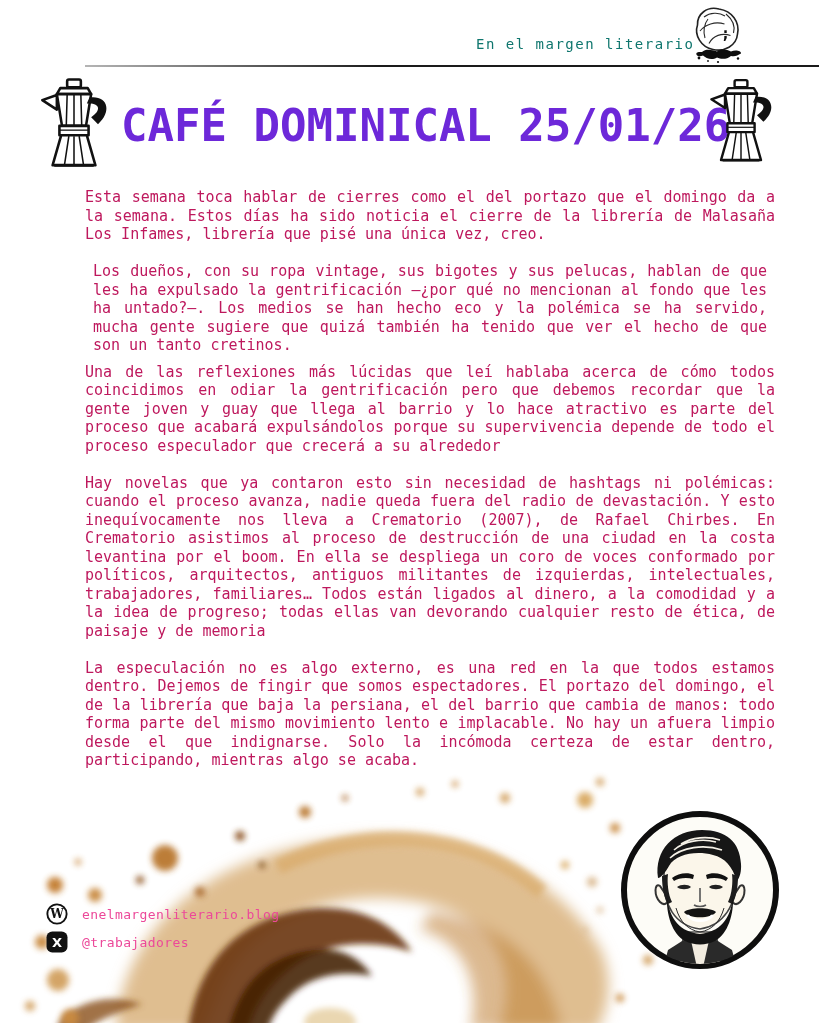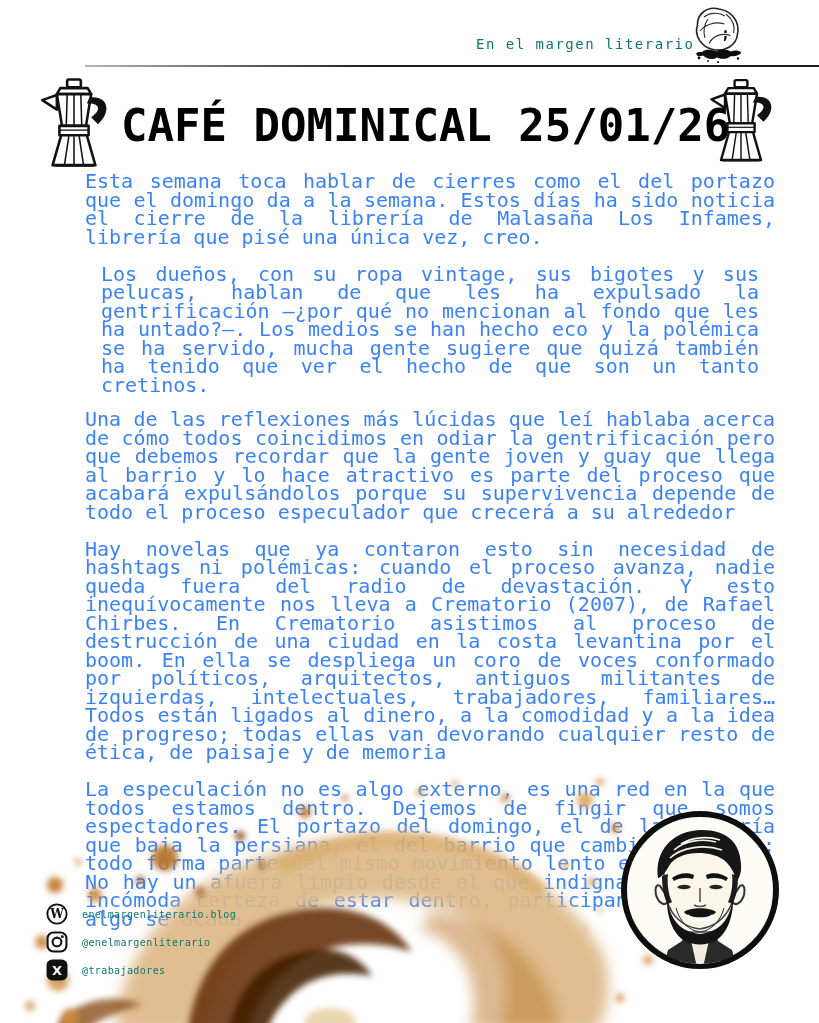--- a/index.html
+++ b/index.html
@@ -9,34 +9,34 @@
 
   
   .site-name{left:476px;top:36px;font-size:14px;letter-spacing:1.5px;color:#0f766e;white-space:nowrap;}
   .logo{left:691px;top:5px;width:56px;height:60px;}
   .rule{left:85px;top:65px;width:734px;height:2px;
         background:linear-gradient(to right,#b5b5b5,#1a1a1a 40%);}
 
   
   .moka-left{left:28px;top:77px;width:92px;height:96px;}
   .moka-right{left:701px;top:73px;width:80px;height:99px;}
-  .big-title{left:121px;top:100px;font-size:44px;font-weight:600;color:#000000;
+  .big-title{left:121px;top:100px;font-size:44px;font-weight:600;color:#6d28d9;
              letter-spacing:0px;white-space:nowrap;}
 
   
-  .article{left:85px;top:172px;width:690px;font-size:20px;line-height:18.5px;
-           text-align:justify;color:#3b82f6;}
+  .article{left:85px;top:188px;width:690px;font-size:15px;line-height:18.5px;
+           text-align:justify;color:#be185d;}
   .article p{margin:0 0 18.5px 0;}
-  .article p.tight{margin:16px;}
+  .article p.tight{margin:8px;}
 
   
   .social{left:46px;top:903px;display:flex;flex-direction:column;gap:6px;z-index:3;}
   .social-row{display:flex;align-items:center;gap:14px;height:22px;}
   .social-row svg{width:22px;height:22px;flex:0 0 22px;}
-  .social-label{font-size:10px;letter-spacing:.4px;color:#0f766e;white-space:nowrap;}
+  .social-label{font-size:13px;letter-spacing:.4px;color:#ec4899;white-space:nowrap;}
 
   .stain{left:0;top:770px;width:660px;height:253px;z-index:1;pointer-events:none;}
   .portrait{left:618px;top:808px;width:164px;height:164px;z-index:2;}
 </style>
 </head>
 <body>
 
 <div class="abs site-name">En el margen literario</div>
 
 <svg class="abs logo" viewBox="0 0 56 60">
@@ -157,28 +157,20 @@
 <div class="abs social">
   <div class="social-row">
     <svg viewBox="0 0 21 21">
       <circle cx="10.5" cy="10.5" r="9.2" fill="#fff" stroke="#111" stroke-width="1.8"></circle>
       <text x="10.5" y="14.6" text-anchor="middle" font-size="11.5" font-weight="bold" fill="#111" font-family="DejaVu Serif, serif">W</text>
     </svg>
     <span class="social-label">enelmargenliterario.blog</span>
   </div>
   <div class="social-row">
     <svg viewBox="0 0 21 21">
-      <rect x="1.5" y="1.5" width="18" height="18" rx="5.5" fill="#fff" stroke="#111" stroke-width="2"></rect>
-      <circle cx="10.5" cy="10.5" r="4.2" fill="none" stroke="#111" stroke-width="2"></circle>
-      <circle cx="15.6" cy="5.4" r="1.4" fill="#111"></circle>
-    </svg>
-    <span class="social-label">@enelmargenliterario</span>
-  </div>
-  <div class="social-row">
-    <svg viewBox="0 0 21 21">
       <rect x="0.5" y="0.5" width="20" height="20" rx="5.5" fill="#111"></rect>
       <text x="10.5" y="15.2" text-anchor="middle" font-size="12.5" font-weight="bold" fill="#fff" font-family="DejaVu Sans, sans-serif">X</text>
     </svg>
     <span class="social-label">@trabajadores</span>
   </div>
 </div>
 
 <svg class="abs portrait" viewBox="0 0 164 164">
   <defs>
       <clipPath id="pclip">

